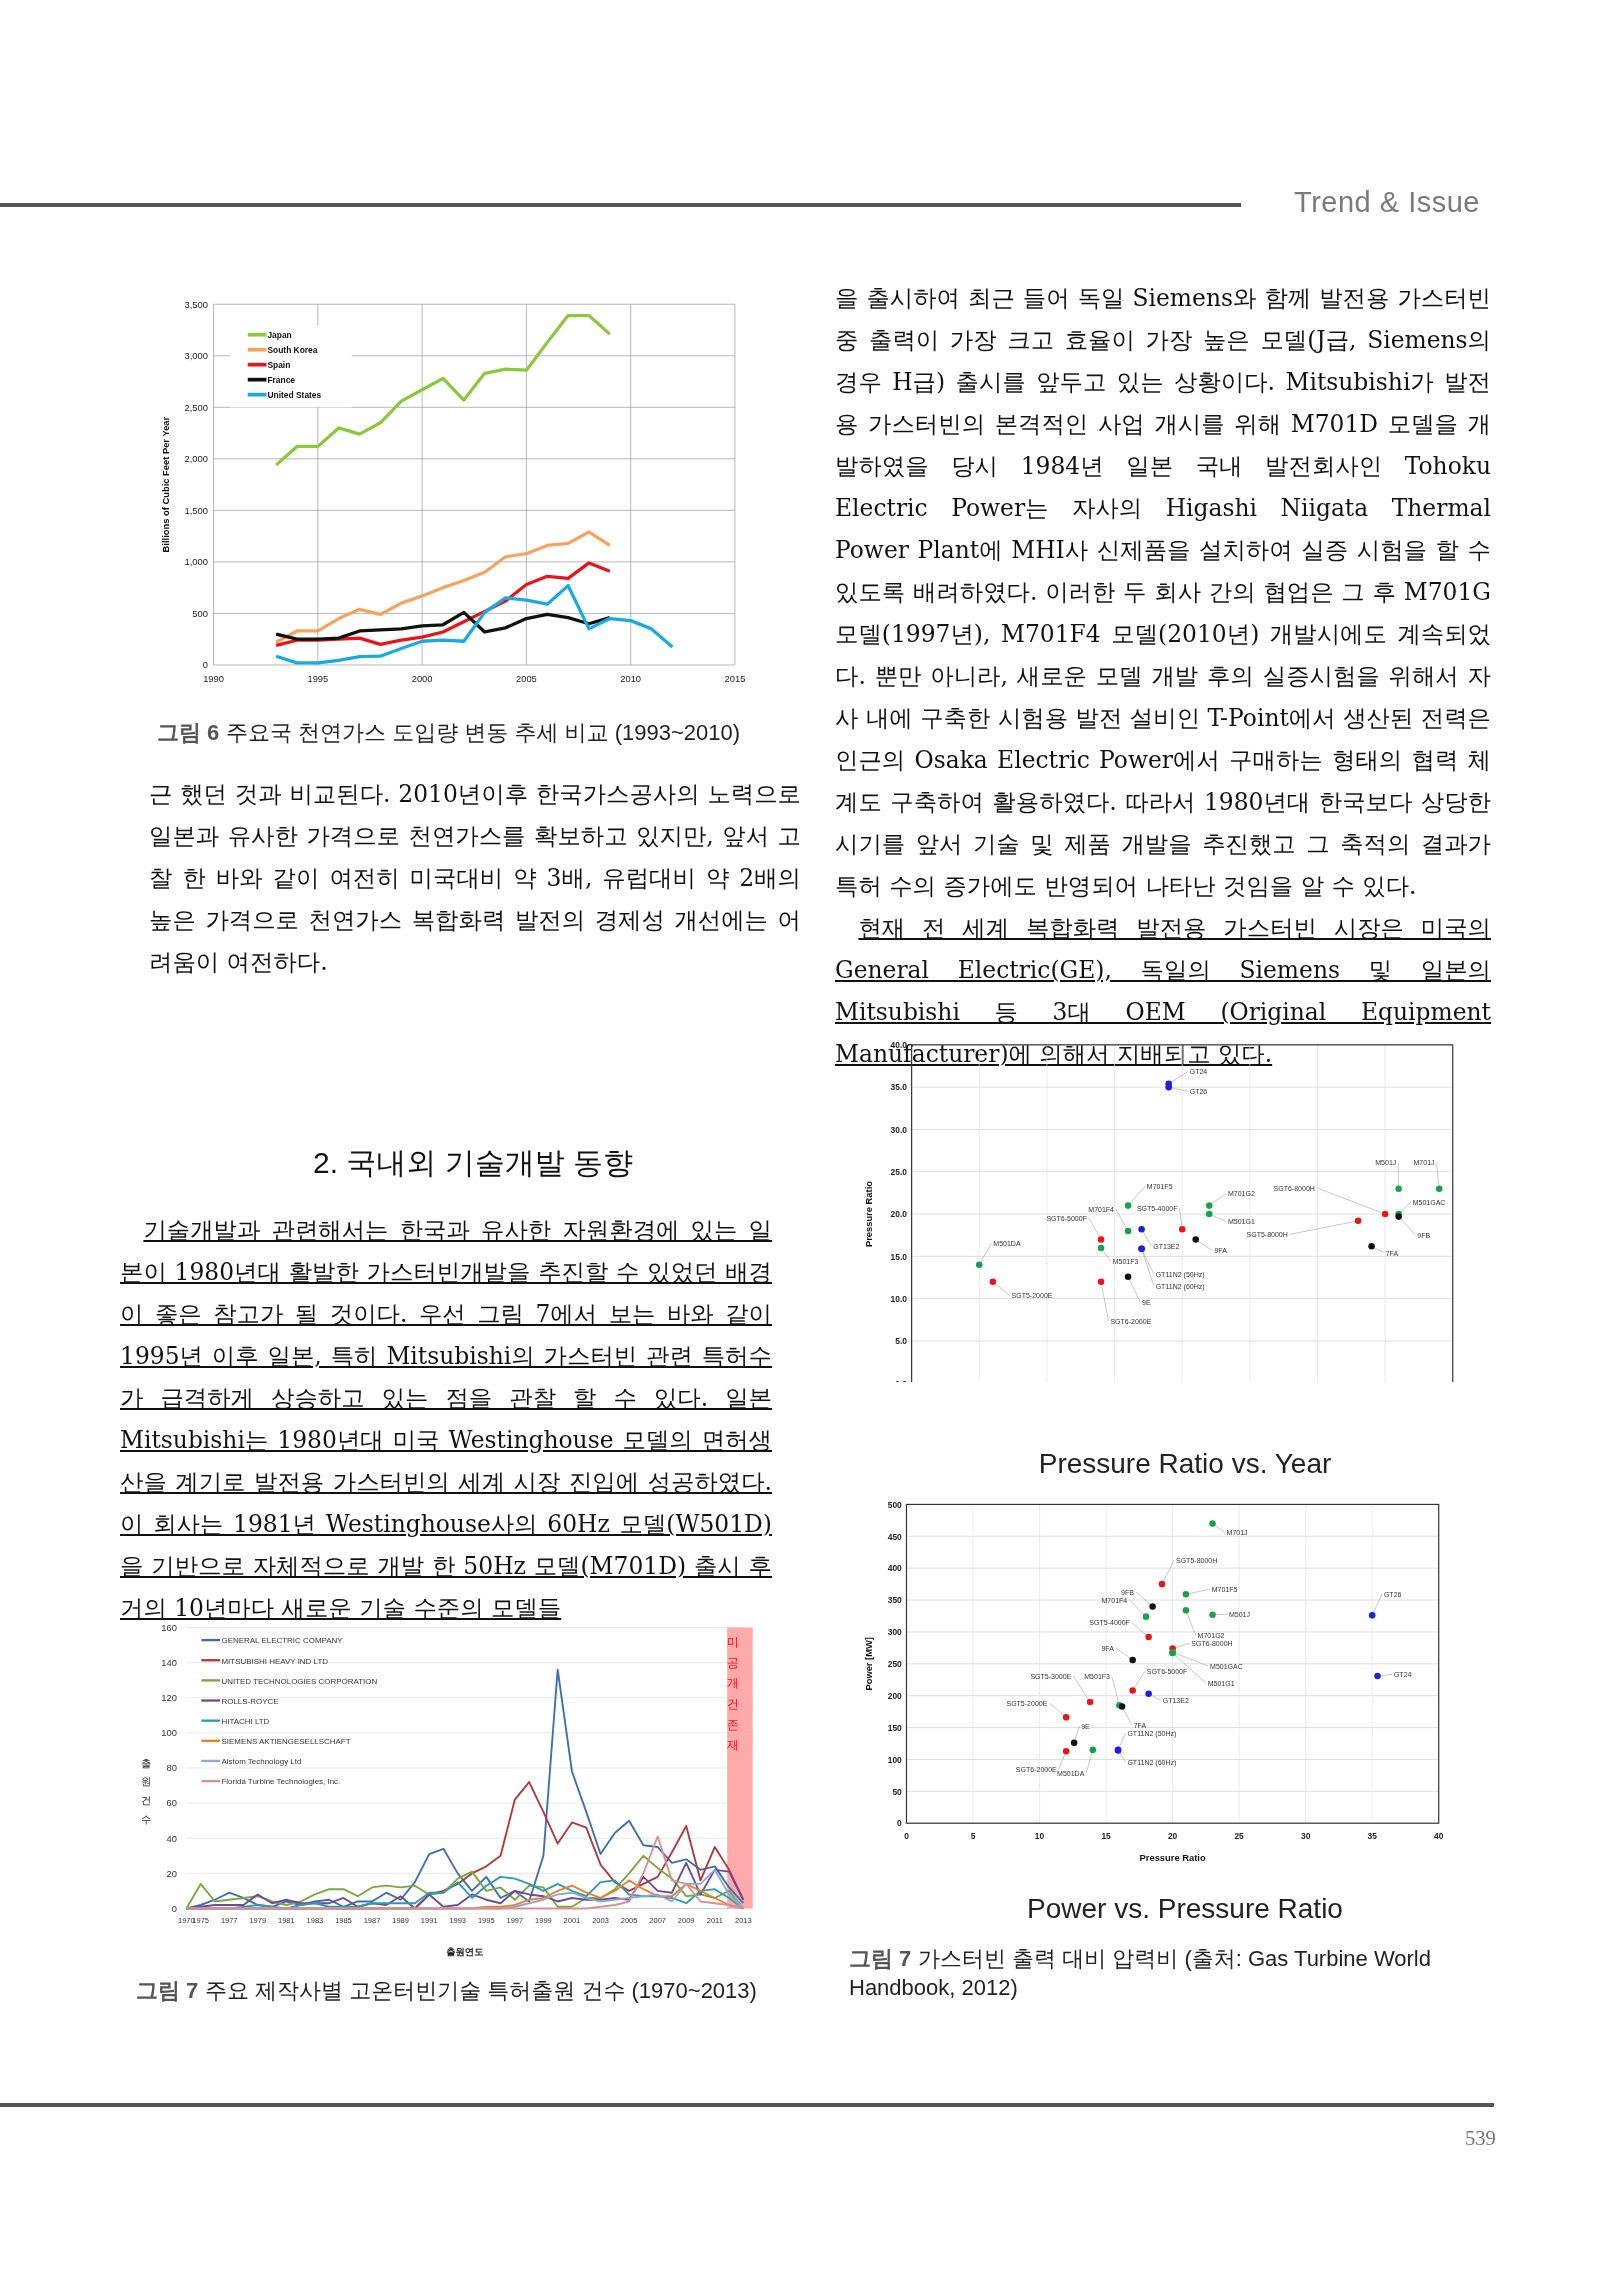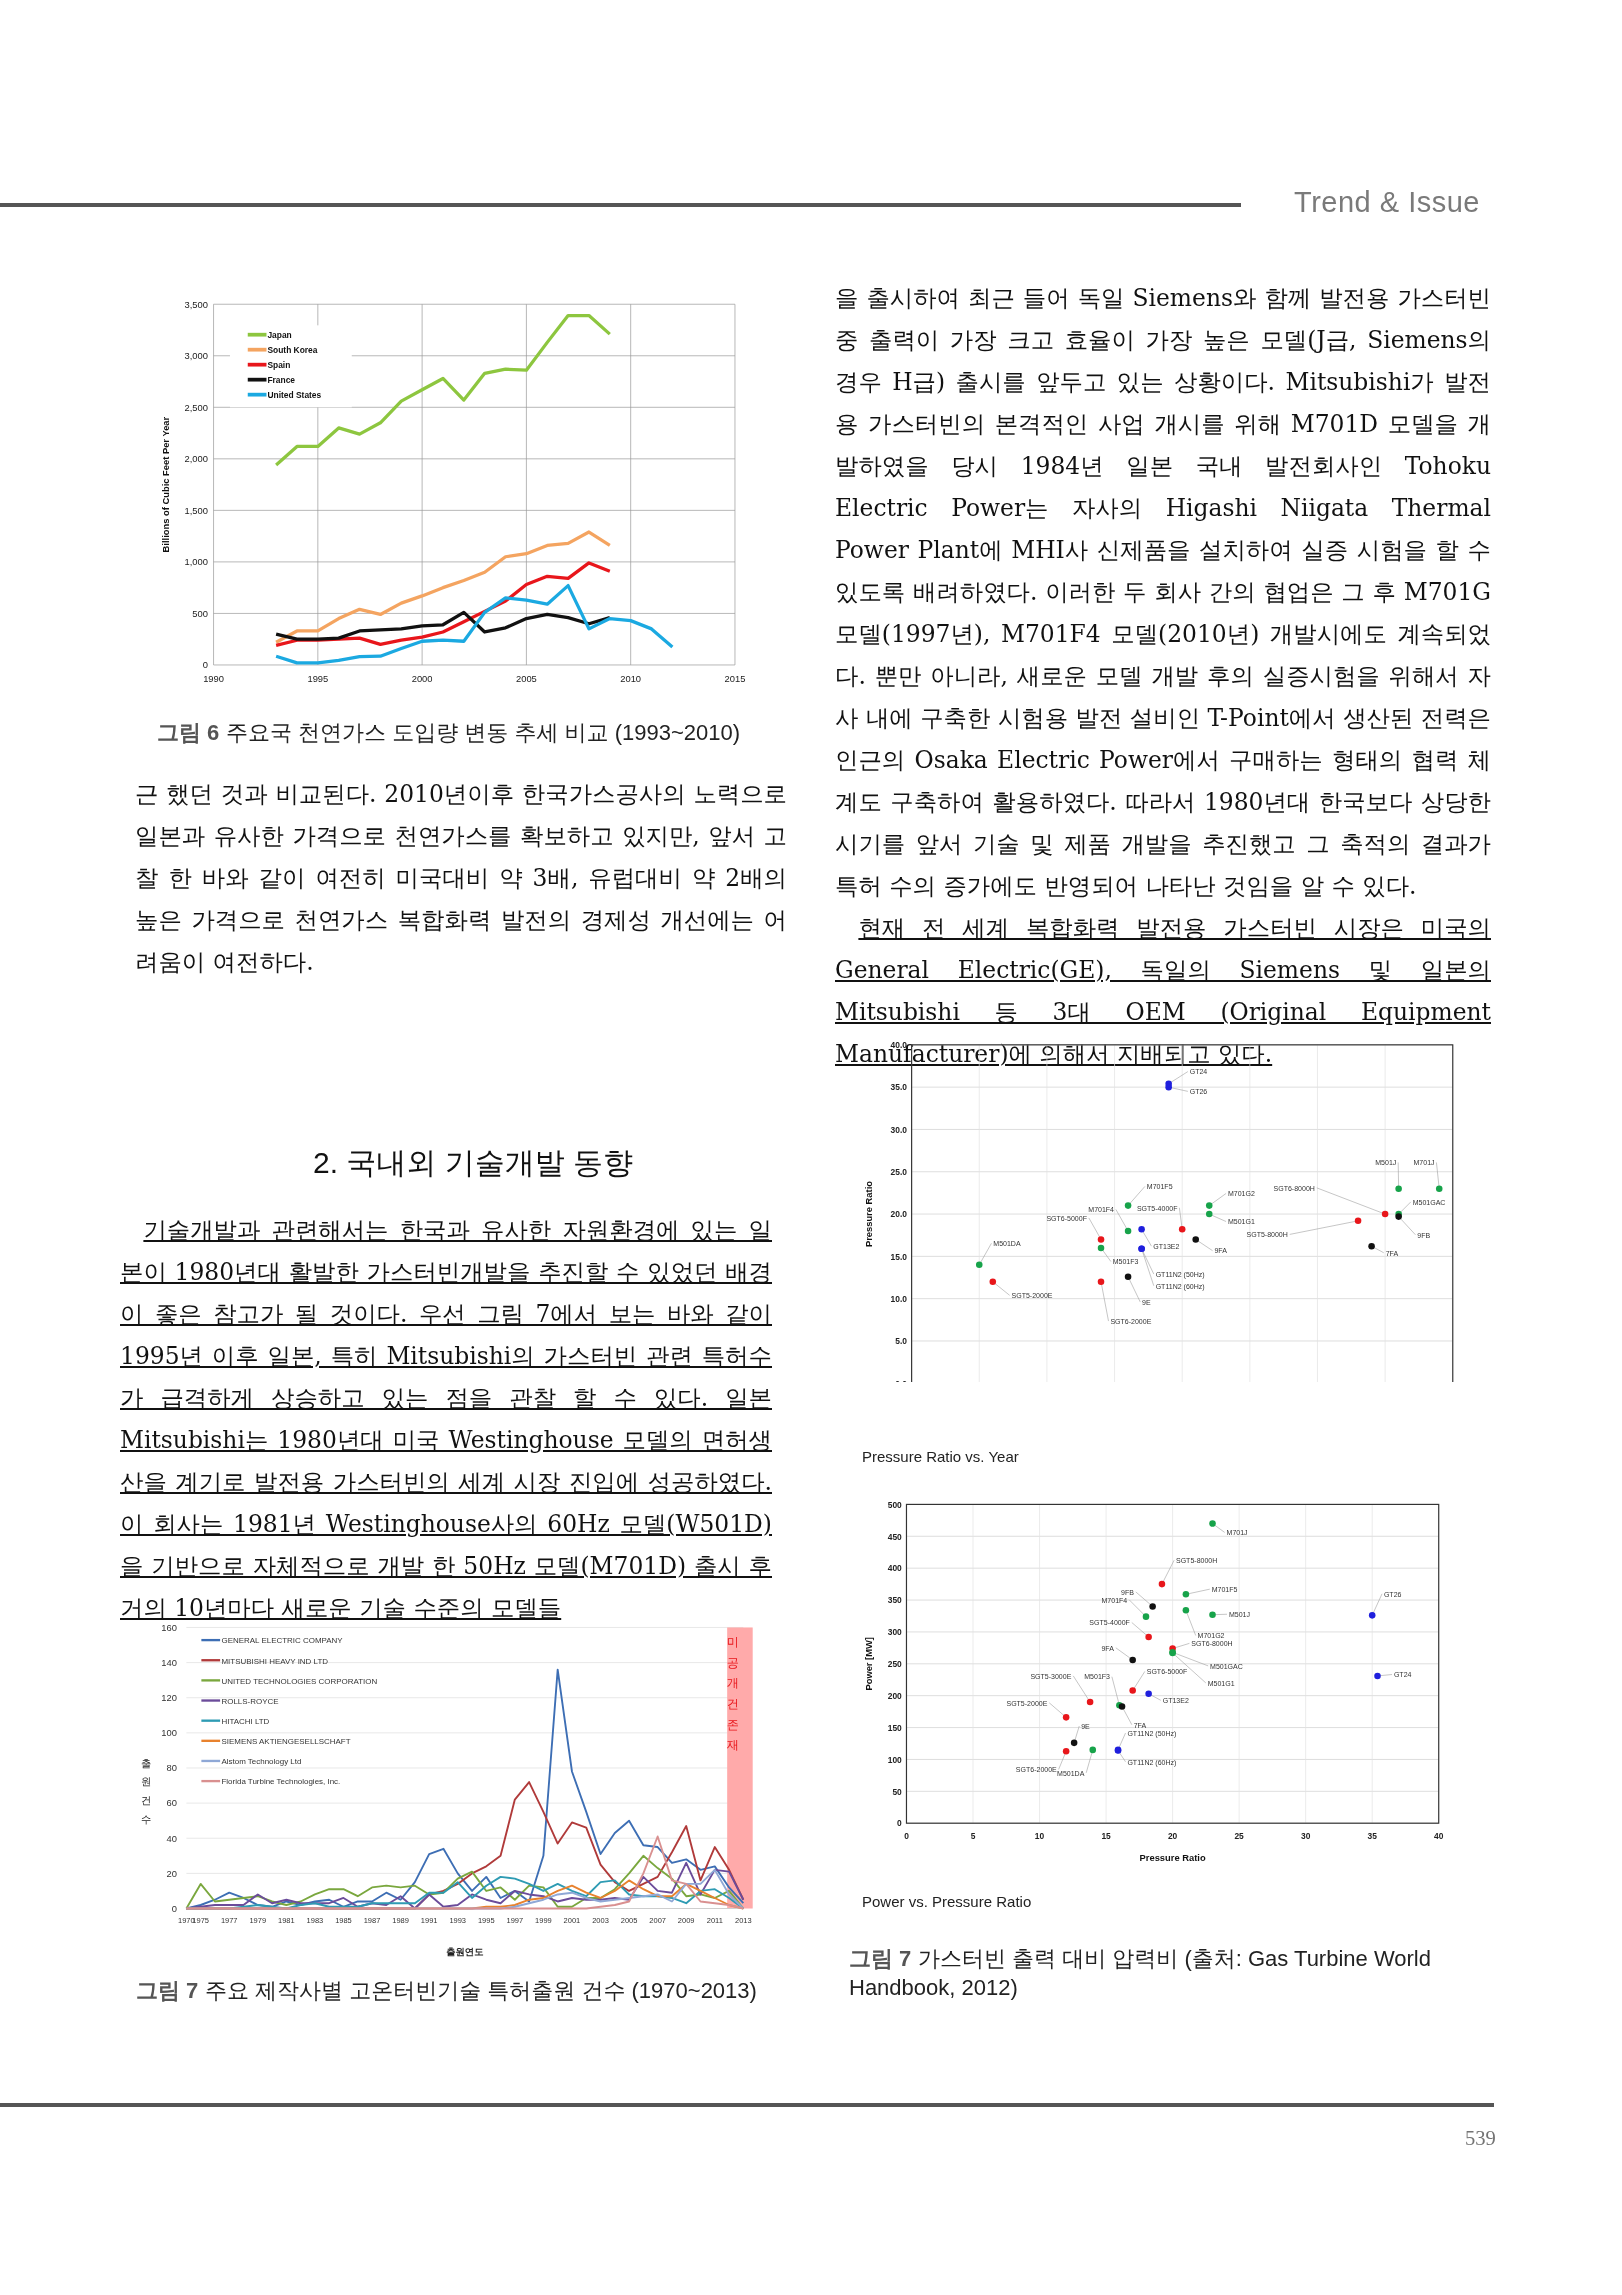--- a/index.html
+++ b/index.html
@@ -8,21 +8,21 @@
   .header-line { position:absolute; left:0; top:203px; width:1241px; height:4.2px; background:#555; }
   .header-title { position:absolute; left:1294px; top:186px; font-family:"Liberation Sans", sans-serif; font-size:29px; color:#7a7a7a; letter-spacing:0.5px; }
   .footer-line { position:absolute; left:0; top:2103px; width:1494px; height:4.2px; background:#555; }
   .page-number { position:absolute; left:1465px; top:2127px; font-family:"Liberation Serif", serif; font-size:20.6px; color:#737373; }
   .col { position:absolute; font-size:23.4px; line-height:42px; text-align:justify; }
   .col p { margin:0; }
   .indent { text-indent:23.4px;text-decoration:underline; }
   .caption { position:absolute; font-family:"Liberation Sans", sans-serif; font-size:22px; color:#222; }
   .caption .fig-label { font-weight:bold; color:#555; margin-right:6.6px; }
   .section-heading { position:absolute; left:313px; top:1143px; font-family:"Liberation Sans", sans-serif; font-size:30px; color:#111; }
-  .chart-sub { position:absolute; font-family:"Liberation Sans", sans-serif; font-size:15px; color:#222; }
+  .chart-sub { position:absolute; font-family:"Liberation Sans", sans-serif; font-size:28px; color:#222; text-align:center; }
   svg text { font-family:"Liberation Sans", sans-serif; }
 </style>
 </head>
 <body>
 
 <div class="header-line"></div>
 <div class="header-title">Trend &amp; Issue</div>
 
 <svg id="fig6" class="abs" style="left:155px;top:290px;" width="609" height="422" viewBox="0 0 1300 900">
     <line x1="125" x2="1238" y1="800" y2="800" stroke="#9a9a9a" stroke-width="1.5"></line>
@@ -69,21 +69,21 @@
     <text x="240" y="198" font-size="18" font-weight="bold" fill="#111">France</text>
     <polyline points="258.56,781.3 303.08000000000004,795.6 347.6,795.6 392.12,790.1 436.64000000000004,782.4 481.16,781.3 525.6800000000001,764.8 570.2,749.4 614.72,747.2 659.24,749.4 703.76,687.8 748.2800000000001,657 792.8,661.4 837.32,670.2 881.84,630.6 926.36,723 970.88,701 1015.4000000000001,705.4 1059.92,723 1104.44,761.5" fill="none" stroke="#1ba9e1" stroke-width="7" stroke-linejoin="round"></polyline>
     <line x1="198" x2="238" y1="223" y2="223" stroke="#1ba9e1" stroke-width="8"></line>
     <text x="240" y="230" font-size="18" font-weight="bold" fill="#111">United States</text>
   </svg>
 
 <div class="caption" style="left:157px;top:718px;">
   <span class="fig-label">그림 6</span><span>주요국 천연가스 도입량 변동 추세 비교 (1993~2010)</span>
 </div>
 
-<div class="col" style="left:135px;top:773px;width:652px;">
+<div class="col" style="left:149px;top:773px;width:652px;">
   <p>근 했던 것과 비교된다. 2010년이후 한국가스공사의 노력으로 일본과 유사한 가격으로 천연가스를 확보하고 있지만, 앞서 고찰 한 바와 같이 여전히 미국대비 약 3배, 유럽대비 약 2배의 높은 가격으로 천연가스 복합화력 발전의 경제성 개선에는 어려움이 여전하다.</p>
 </div>
 
 <div class="section-heading">2. 국내외 기술개발 동향</div>
 
 <div class="col" style="left:120px;top:1209px;width:652px;">
   <p class="indent">기술개발과 관련해서는 한국과 유사한 자원환경에 있는 일본이 1980년대 활발한 가스터빈개발을 추진할 수 있었던 배경이 좋은 참고가 될 것이다. 우선 그림 7에서 보는 바와 같이 1995년 이후 일본, 특히 Mitsubishi의 가스터빈 관련 특허수가 급격하게 상승하고 있는 점을 관찰 할 수 있다. 일본 Mitsubishi는 1980년대 미국 Westinghouse 모델의 면허생산을 계기로 발전용 가스터빈의 세계 시장 진입에 성공하였다. 이 회사는 1981년 Westinghouse사의 60Hz 모델(W501D)을 기반으로 자체적으로 개발 한 50Hz 모델(M701D) 출시 후 거의 10년마다 새로운 기술 수준의 모델들</p>
 </div>
 
 <svg id="fig7" class="abs" style="left:131px;top:1612px;" width="656" height="356" viewBox="0 0 1400 760">

